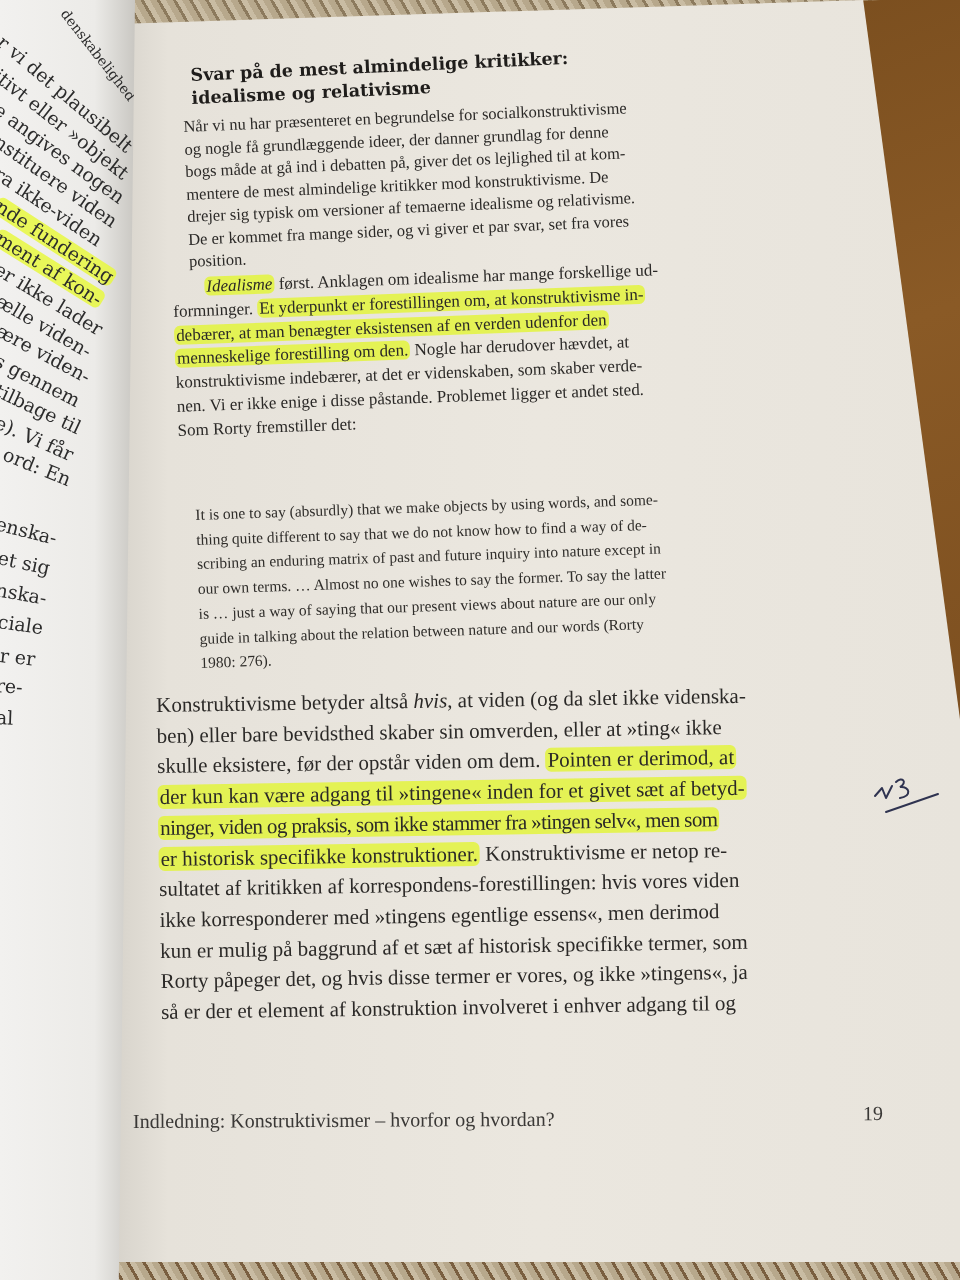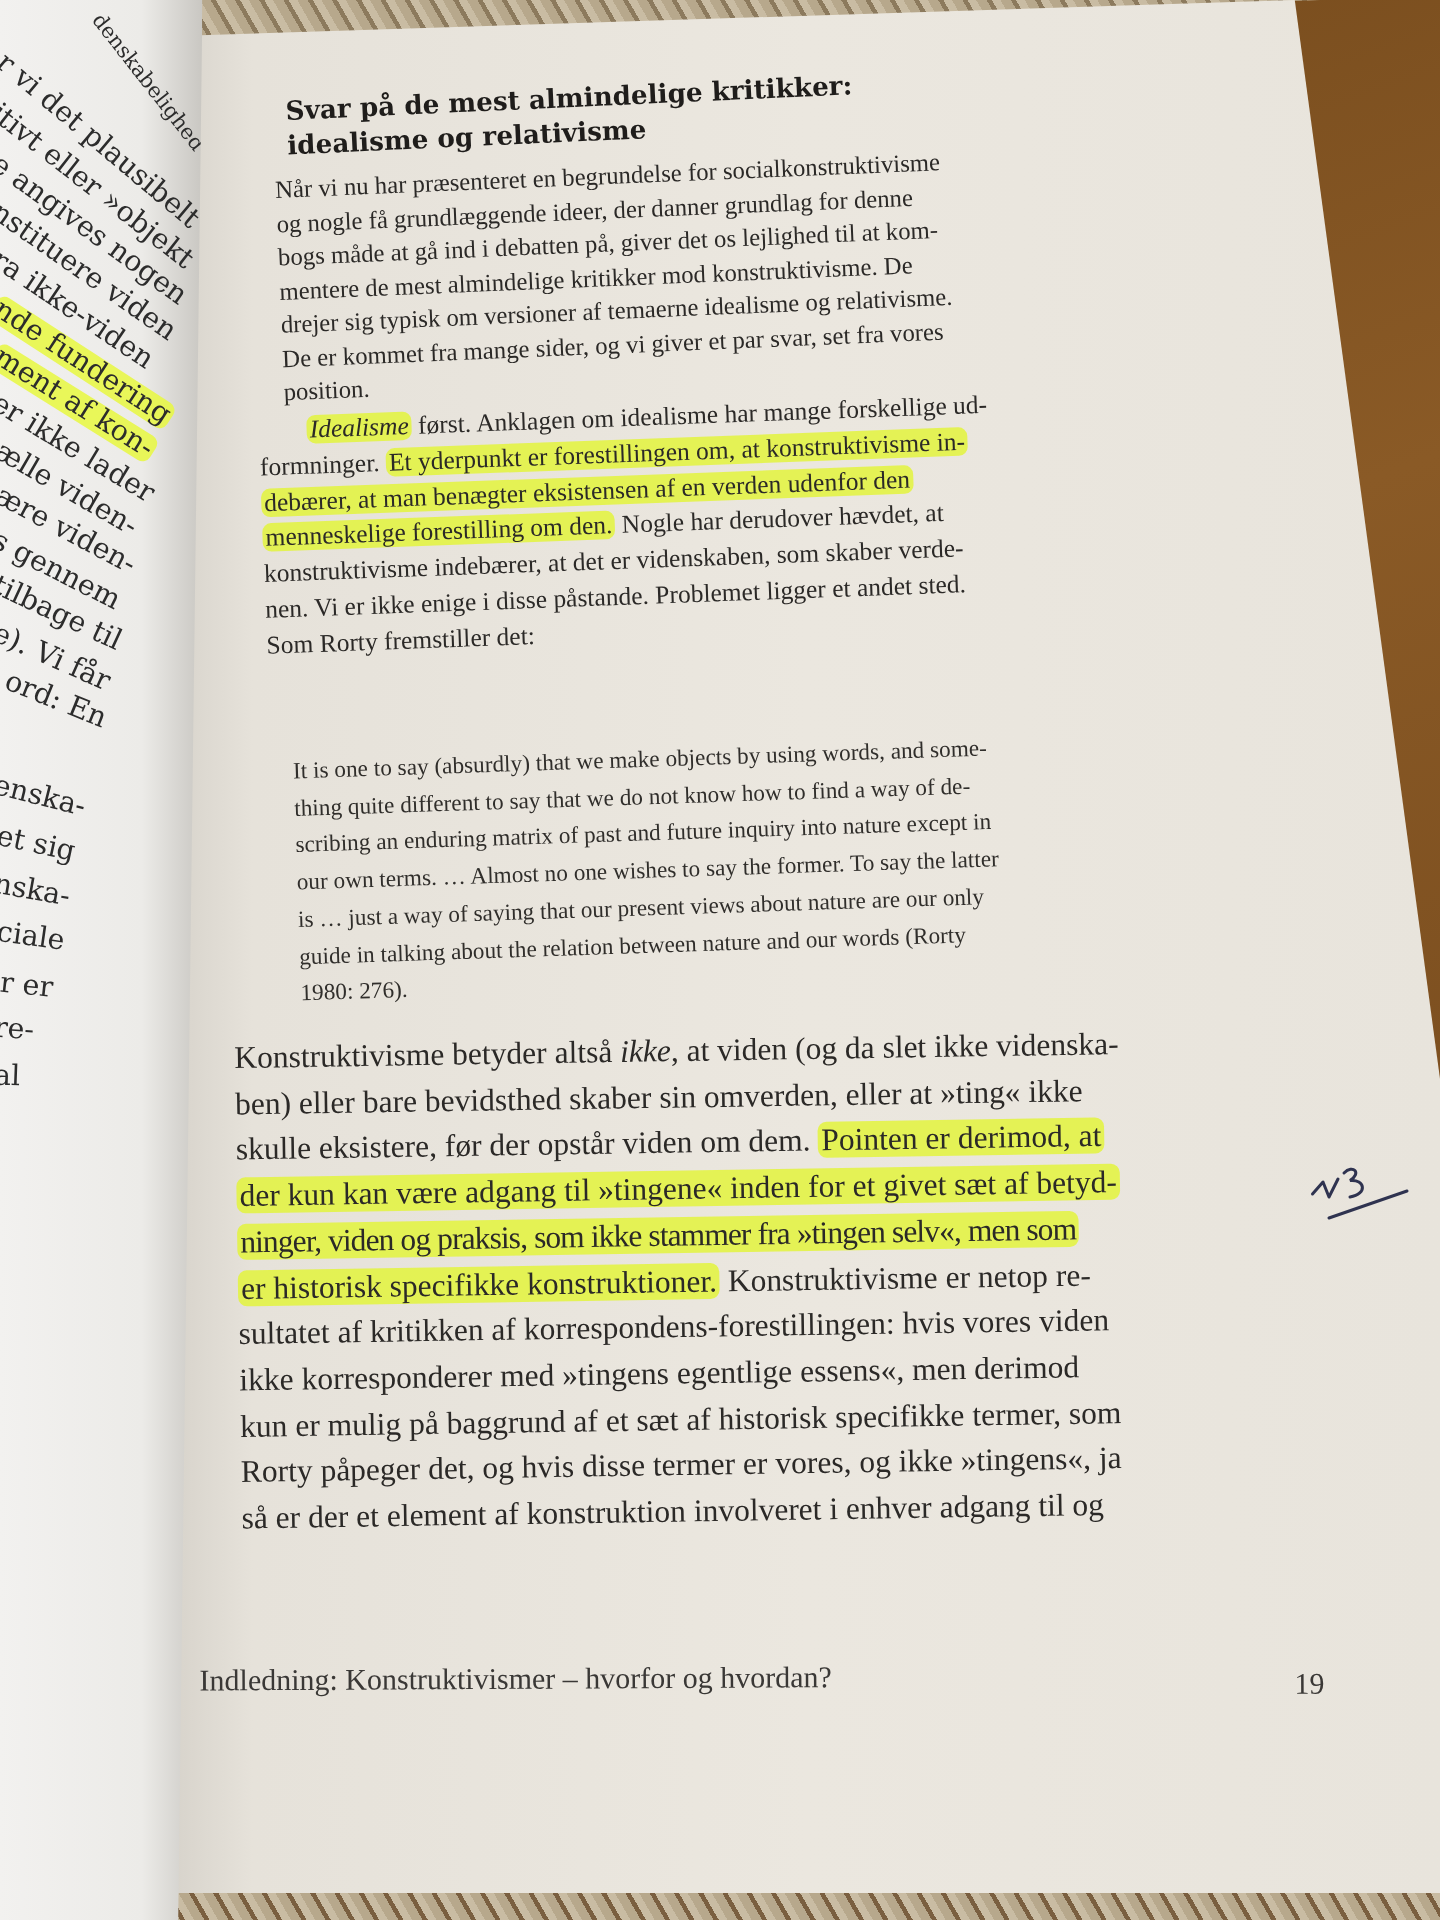--- a/index.html
+++ b/index.html
@@ -59,21 +59,21 @@
   .quote { left: 195px; top: 503px; font-size: 15.5px; line-height: 24.7px; transform: rotate(-1.9deg); transform-origin: left top; color: #302e2b; }
   .p3 { left: 156px; top: 690px; font-size: 21px; line-height: 30.7px; transform: rotate(-0.9deg); transform-origin: left top; color: #2b2927; }
   .indent { padding-left: 32px; }
   .hl { background: rgba(226, 245, 50, 0.8); border-radius: 6px; padding: 0 2px; }
   em { font-style: italic; }
   .footer {
     position: absolute; left: 133px; top: 1108px; width: 750px;
     font-family: "Liberation Serif", serif; font-size: 20px; color: #3a3836;
     transform: rotate(-0.3deg);
   }
-  .footer .page-num { position: absolute; right: 0; top: -4px; margin-top: 10px; }
+  .footer .page-num { position: absolute; right: 0; top: -4px; }
   .nb {
     position: absolute; left: 872px; top: 774px; width: 70px; height: 50px;
   }
 </style>
 </head>
 <body>
 
 <div class="wood"></div>
 <div class="woven-top"></div>
 <div class="woven-bottom"></div>
@@ -138,21 +138,21 @@
     <span class="line">It is one to say (absurdly) that we make objects by using words, and some-</span>
     <span class="line">thing quite different to say that we do not know how to find a way of de-</span>
     <span class="line">scribing an enduring matrix of past and future inquiry into nature except in</span>
     <span class="line">our own terms. … Almost no one wishes to say the former. To say the latter</span>
     <span class="line">is … just a way of saying that our present views about nature are our only</span>
     <span class="line">guide in talking about the relation between nature and our words (Rorty</span>
     <span class="line">1980: 276).</span>
   </div>
 
   <div class="para p3">
-    <span class="line"><span>Konstruktivisme betyder altså </span><em>ikke</em><span>, at viden (og da slet ikke videnska-</span></span>
+    <span class="line"><span>Konstruktivisme betyder altså </span><em>hvis</em><span>, at viden (og da slet ikke videnska-</span></span>
     <span class="line">ben) eller bare bevidsthed skaber sin omverden, eller at »ting« ikke</span>
     <span class="line"><span>skulle eksistere, før der opstår viden om dem. </span><span class="hl">Pointen er derimod, at</span></span>
     <span class="line"><span class="hl">der kun kan være adgang til »tingene« inden for et givet sæt af betyd-</span></span>
     <span class="line"><span class="hl" style="letter-spacing:-0.6px">ninger, viden og praksis, som ikke stammer fra »tingen selv«, men som</span></span>
     <span class="line"><span class="hl">er historisk specifikke konstruktioner.</span><span> Konstruktivisme er netop re-</span></span>
     <span class="line">sultatet af kritikken af korrespondens-forestillingen: hvis vores viden</span>
     <span class="line">ikke korresponderer med »tingens egentlige essens«, men derimod</span>
     <span class="line">kun er mulig på baggrund af et sæt af historisk specifikke termer, som</span>
     <span class="line">Rorty påpeger det, og hvis disse termer er vores, og ikke »tingens«, ja</span>
     <span class="line">så er der et element af konstruktion involveret i enhver adgang til og</span>

